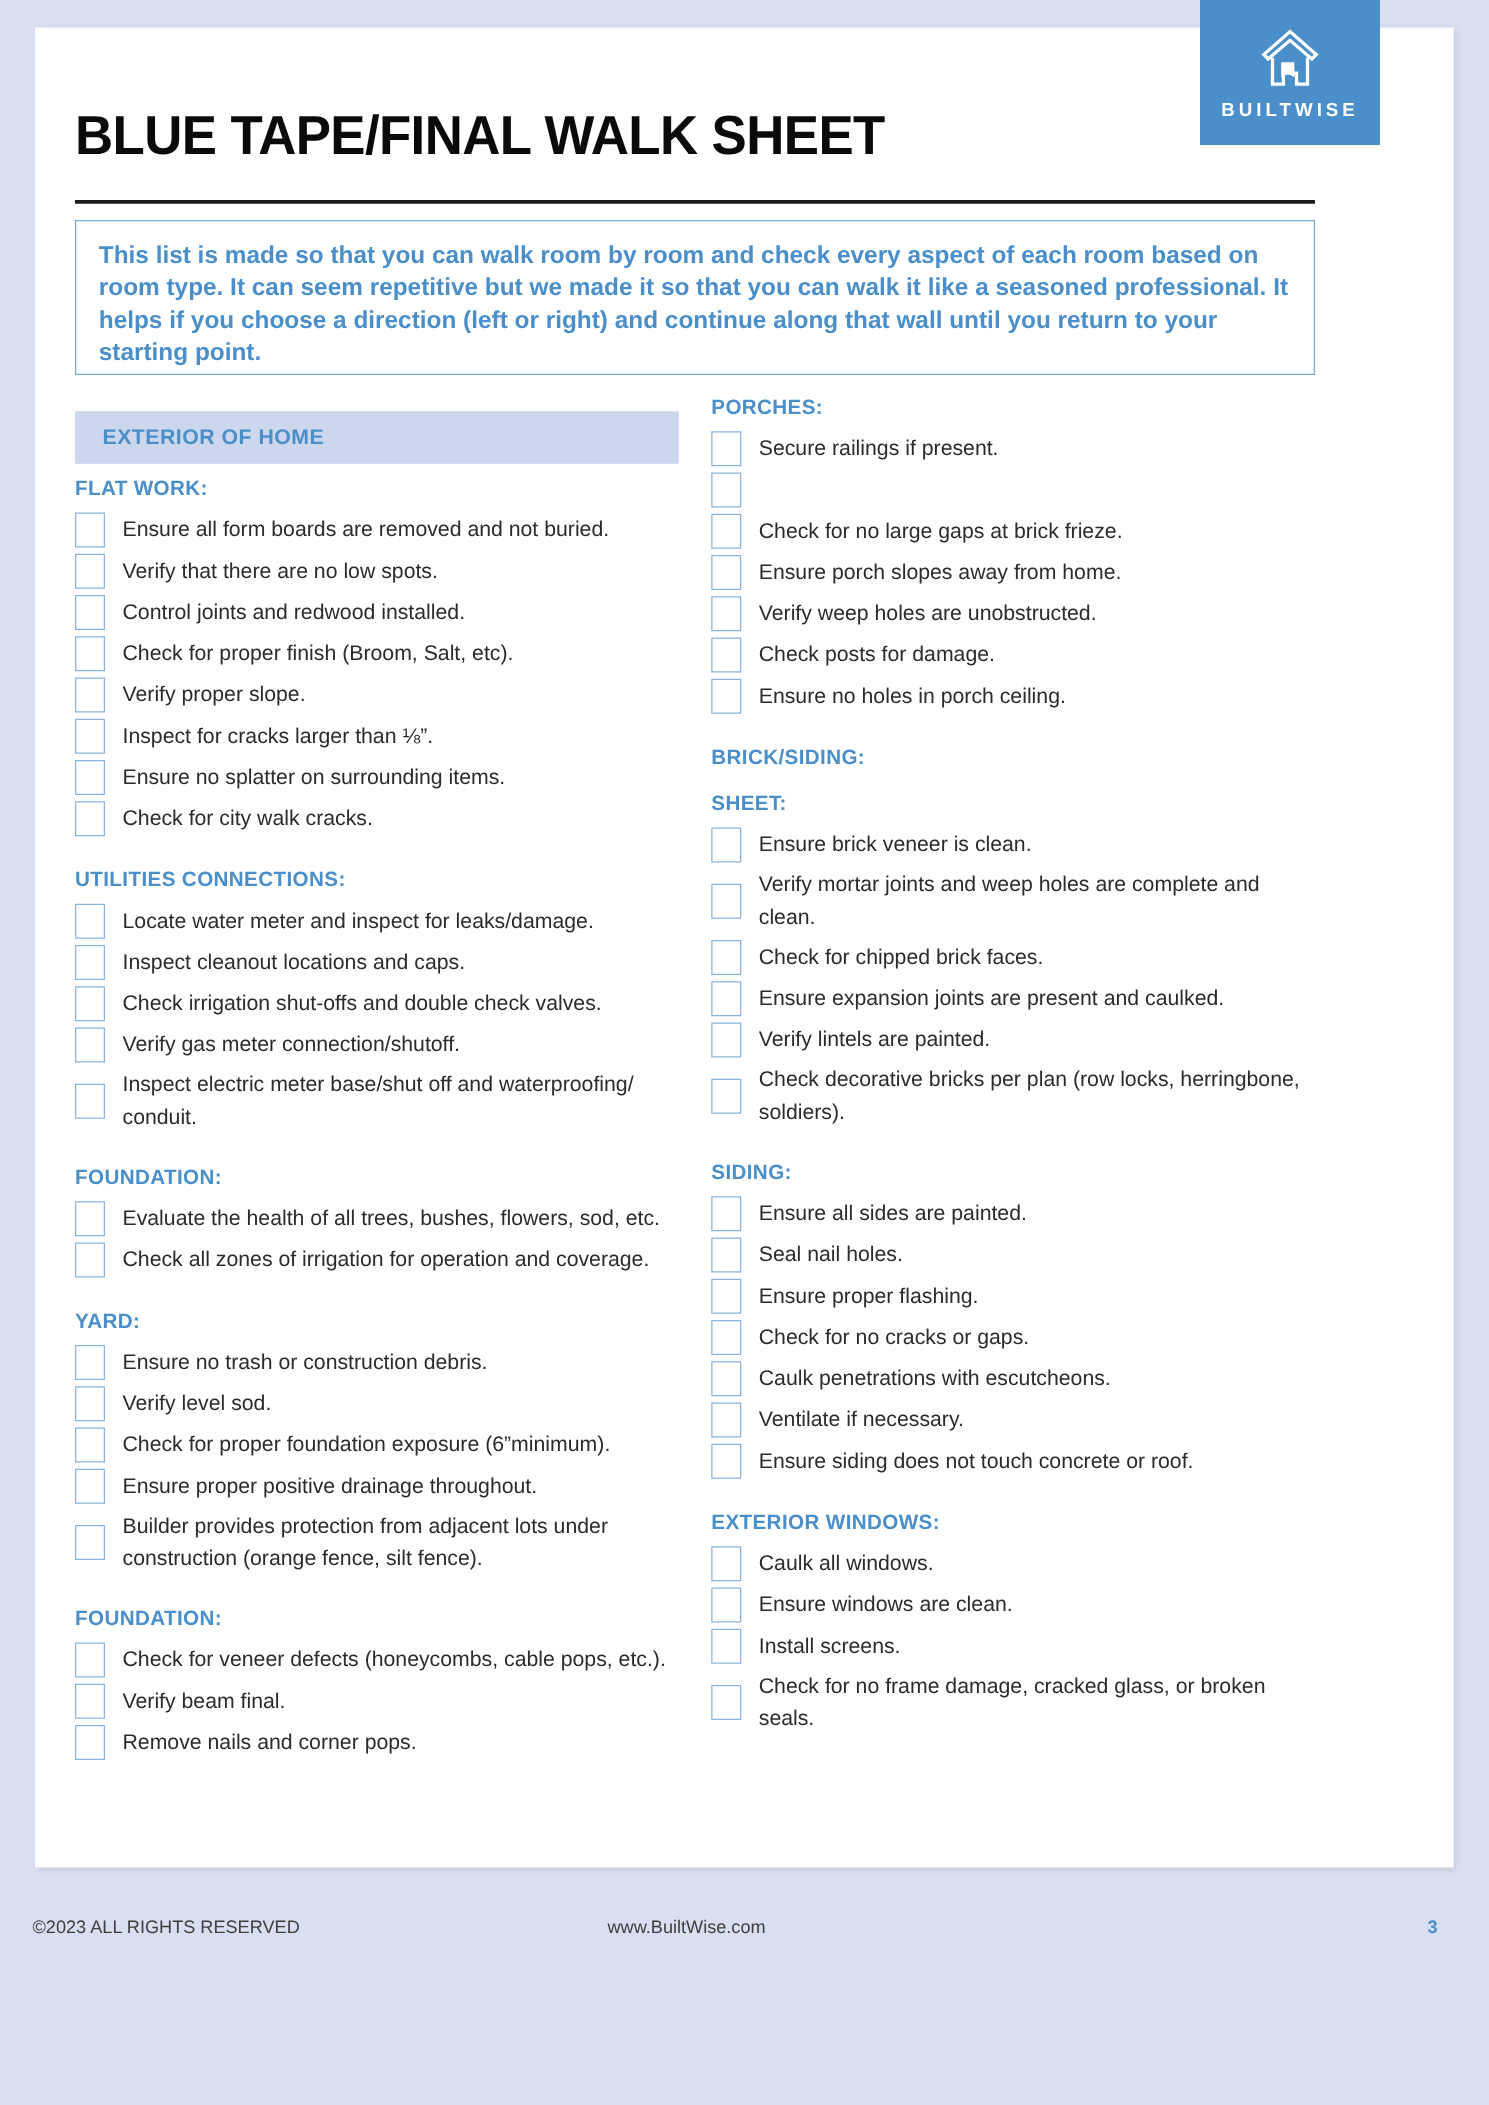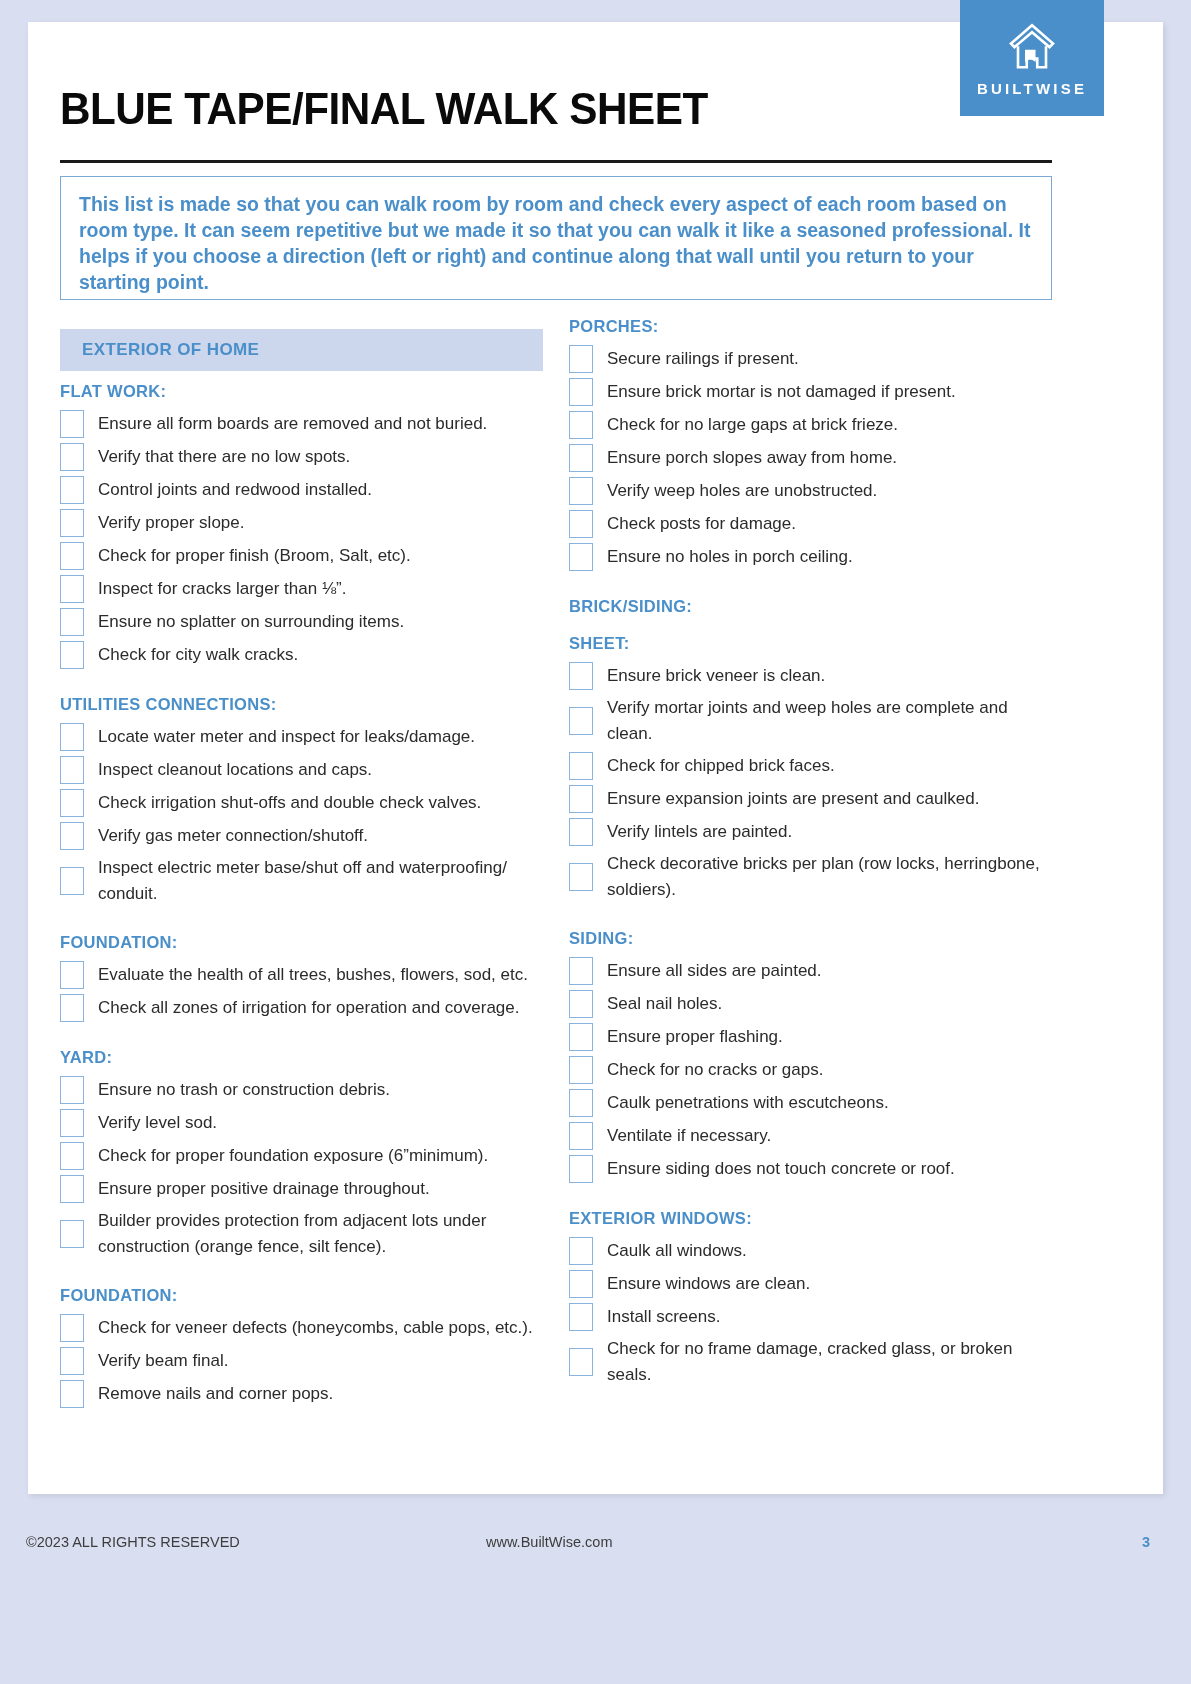--- a/index.html
+++ b/index.html
@@ -207,25 +207,25 @@
             <div class="check-row">
               <span class="checkbox"></span>
               <span class="check-label">Verify that there are no low spots.</span>
             </div>
             <div class="check-row">
               <span class="checkbox"></span>
               <span class="check-label">Control joints and redwood installed.</span>
             </div>
             <div class="check-row">
               <span class="checkbox"></span>
+              <span class="check-label">Check for proper finish (Broom, Salt, etc).</span>
+            </div>
+            <div class="check-row">
+              <span class="checkbox"></span>
               <span class="check-label">Verify proper slope.</span>
-            </div>
-            <div class="check-row">
-              <span class="checkbox"></span>
-              <span class="check-label">Check for proper finish (Broom, Salt, etc).</span>
             </div>
             <div class="check-row">
               <span class="checkbox"></span>
               <span class="check-label">Inspect for cracks larger than ⅛”.</span>
             </div>
             <div class="check-row">
               <span class="checkbox"></span>
               <span class="check-label">Ensure no splatter on surrounding items.</span>
             </div>
             <div class="check-row">
@@ -310,21 +310,20 @@
     <div class="col-right right-offset">
       <div id="right-groups">
           <div class="group">
             <div class="group-title">PORCHES:</div>
             <div class="check-row">
               <span class="checkbox"></span>
               <span class="check-label">Secure railings if present.</span>
             </div>
             <div class="check-row">
               <span class="checkbox"></span>
-              <span class="check-label">Ensure brick mortar is not damaged if present.</span>
             </div>
             <div class="check-row">
               <span class="checkbox"></span>
               <span class="check-label">Check for no large gaps at brick frieze.</span>
             </div>
             <div class="check-row">
               <span class="checkbox"></span>
               <span class="check-label">Ensure porch slopes away from home.</span>
             </div>
             <div class="check-row">

